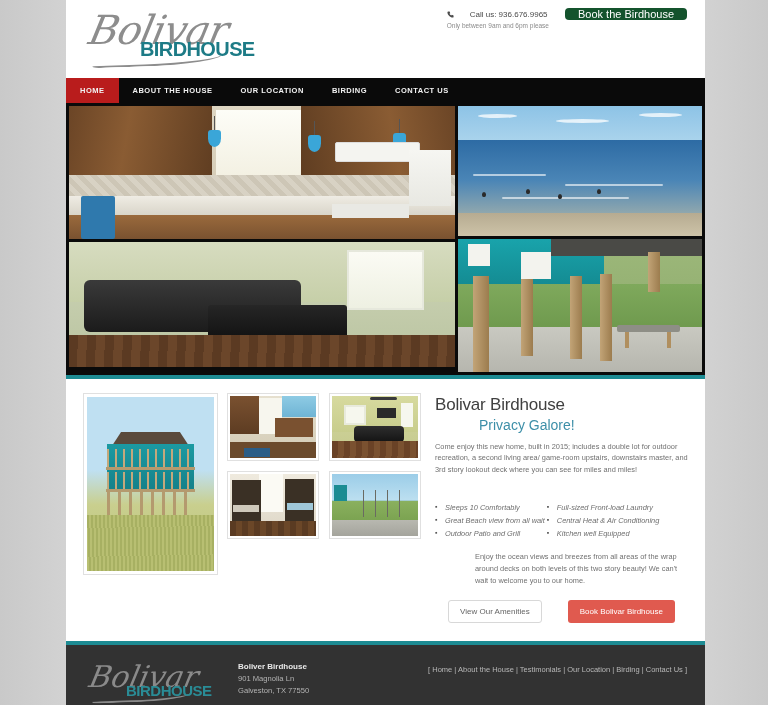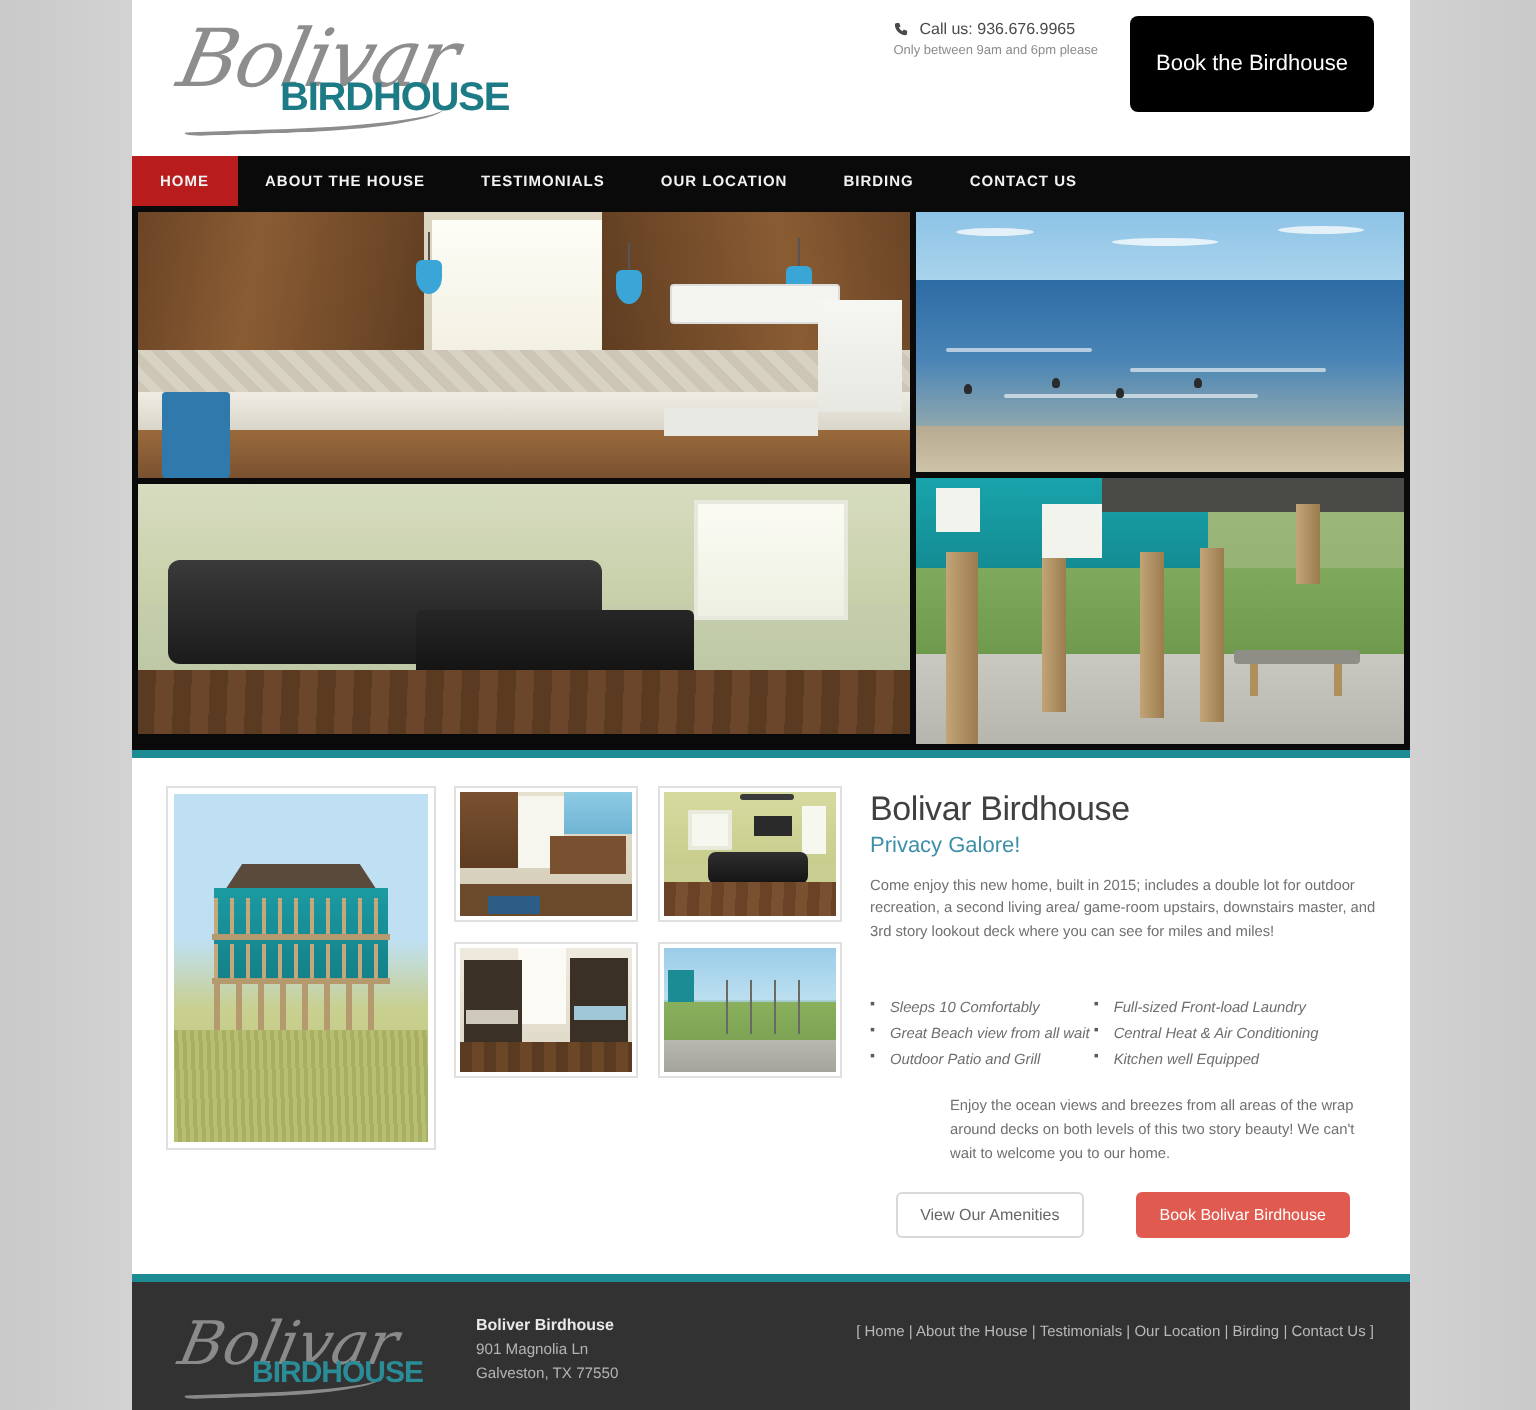--- a/index.html
+++ b/index.html
@@ -19,25 +19,25 @@
   .logo-script { position: absolute; left: 0; top: 0; font-family: "DejaVu Serif", serif;
     font-style: italic; font-size: 40px; color: #8d8d8d; letter-spacing: -1px;
     transform: skewX(-12deg); font-weight: 400; }
   .logo-bird { position: absolute; left: 50px; top: 31px; font-family: "Liberation Sans", sans-serif;
     font-weight: 700; font-size: 20px; color: #1d7b86; letter-spacing: -0.6px; }
   .logo-swoosh { position: absolute; left: 2px; top: 43px; width: 130px; height: 16px;
     border-bottom: 2px solid #8d8d8d; border-radius: 0 0 60% 10%; transform: rotate(-2deg); }
 
   .hdr-right { position: absolute; right: 18px; top: 8px; display: flex; align-items: flex-start; gap: 16px; }
   .callblk { text-align: left; padding-top: 2px; }
-  .call-line { font-size: 8px; color: #4a4a4a; display: flex; align-items: center; gap: 6px; white-space: nowrap; }
+  .call-line { font-size: 8px; color: #4a4a4a; display: flex; align-items: center; gap: 16px; white-space: nowrap; }
   .phone-ico { display: inline-block; width: 7px; height: 7px; position: relative; }
   .call-sub { font-size: 6.5px; color: #8b8b8b; margin-top: 3px; white-space: nowrap; }
-  .btn-book-top { background: #000000; color: #fff; border: none; border-radius: 4px;
-    font-size: 11px; padding: 18px 13px; cursor: pointer; white-space: nowrap;
+  .btn-book-top { background: #14532d; color: #fff; border: none; border-radius: 4px;
+    font-size: 11px; padding: 0 13px; cursor: pointer; white-space: nowrap;
     font-family: "Liberation Sans", sans-serif; }
 
   
   .nav { background: #0a0a0a; height: 25px; display: flex; align-items: stretch; }
   .nav-item { display: flex; align-items: center; padding: 0 14px; color: #f2f2f2;
     font-size: 7.5px; font-weight: 700; letter-spacing: 0.5px; white-space: nowrap; cursor: pointer; }
   .nav-item.active { background: #b91c1c; }
 
   
   .hero { background: #0a0a0a; padding: 3px; display: flex; gap: 3px; }
@@ -166,21 +166,21 @@
   .t4 { background: linear-gradient(#a8d4ea 0%,#a8d4ea 40%,#8fae62 55%,#9c9c94 100%); }
   .t4 .sky { position: absolute; left: 0; top: 0; width: 100%; height: 42%; background: linear-gradient(#9bcde8,#bcdff0); }
   .t4 .shed { position: absolute; left: 2%; top: 18%; width: 16%; height: 30%; background: #1b8c93; }
   .t4 .grass { position: absolute; left: 0; top: 44%; width: 100%; height: 34%; background: linear-gradient(#8ab05e,#7aa250); }
   .t4 .road { position: absolute; left: 0; bottom: 0; width: 100%; height: 26%; background: linear-gradient(#b8b8b0,#a4a49c); }
   .t4 .pole { position: absolute; top: 26%; width: 1px; height: 44%; background: #6a6a62; }
 
   
   .txt { flex: 1; padding-top: 2px; }
   .h-title { font-size: 17px; color: #404040; font-weight: 400; letter-spacing: -0.2px; }
-  .h-sub { font-size: 11px; color: #3d8fa8; margin-top: 2px; }
+  .h-sub { font-size: 14px; color: #3d8fa8; margin-top: 2px; margin-left: 44px; }
   .p-intro { font-size: 7.4px; color: #707070; line-height: 1.55; margin-top: 8px; }
   .lists { display: flex; gap: 2px; margin-top: 27px; font-style: italic; }
   .lists ul { list-style: none; }
   .lists li { font-size: 7.4px; color: #6e6e6e; line-height: 1.75; position: relative; padding-left: 10px; white-space: nowrap; }
   .lists li::before { content: '\25AA'; position: absolute; left: 0; top: -1px; color: #5a5a5a; font-size: 7px; }
   .p-outro { font-size: 7.4px; color: #707070; line-height: 1.6; margin-top: 10px; margin-left: 40px; }
   .btn-row { display: flex; gap: 26px; margin-top: 13px; justify-content: center; }
   .btn-amen { background: #fff; border: 1px solid #d8d8d8; color: #666; font-size: 8px;
     padding: 6px 11px; border-radius: 3px; cursor: pointer; font-family: "Liberation Sans", sans-serif; white-space: nowrap; }
   .btn-red { background: #e05a4f; border: none; color: #fff; font-size: 8px;
@@ -226,21 +226,20 @@
           </div>
           <div class="call-sub">Only between 9am and 6pm please</div>
         </div>
         <button class="btn-book-top">Book the Birdhouse</button>
       </div>
     </div>
 
     <div class="nav">
       <div class="nav-item active">HOME</div>
       <div class="nav-item">ABOUT THE HOUSE</div>
-      <div class="nav-item">TESTIMONIALS</div>
       <div class="nav-item">OUR LOCATION</div>
       <div class="nav-item">BIRDING</div>
       <div class="nav-item">CONTACT US</div>
     </div>
 
     <div class="hero">
       <div class="hero-l">
         <div class="ph kitchen">
           <div class="kit-cab-l"></div>
           <div class="kit-win"></div>

